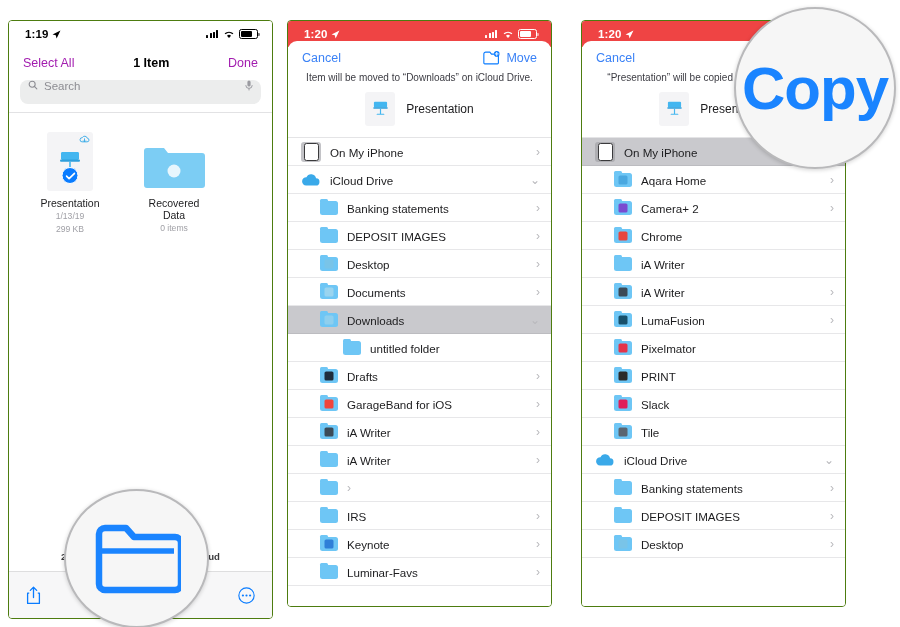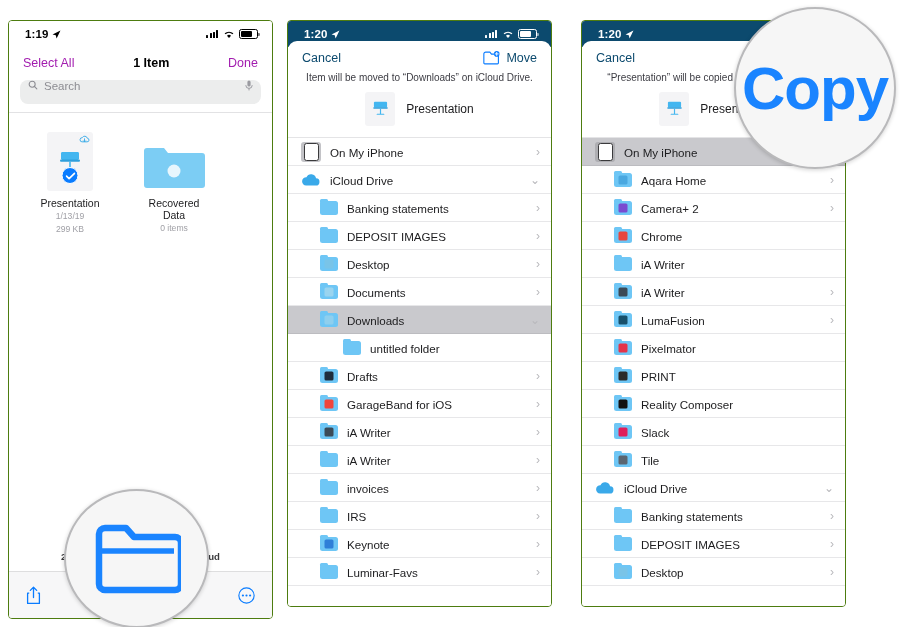--- a/index.html
+++ b/index.html
@@ -20,21 +20,21 @@
   #phone2{ left:287px;top:20px;  width:265px; height:587px; }
   #phone3{ left:581px;top:20px;  width:265px; height:587px; }
 
   
   .statusbar{
     height:26px; display:flex; align-items:center;
     justify-content:space-between; padding:0 14px 0 16px;
     font-size:11.5px; font-weight:bold; letter-spacing:.1px;
   }
   .statusbar.light{ background:#fff; color:#000; }
-  .statusbar.dark { background:#0c4a6e; color:#fff;gap:48px; }
+  .statusbar.dark { background:#ef4444; color:#fff;gap:48px; }
   .sb-left{ display:flex; align-items:center; gap:4px; }
   .sb-right{ display:flex; align-items:center; gap:4.5px; }
   .loc-arrow{ display:inline-block; width:9px; height:9px; }
   .bars{ display:flex; align-items:flex-end; gap:1.2px; height:8px; }
   .bars i{ display:block; width:2px; background:currentColor; border-radius:.5px; }
   .bars i:nth-child(1){ height:3px; opacity:.95 }
   .bars i:nth-child(2){ height:5px; }
   .bars i:nth-child(3){ height:6.5px; }
   .bars i:nth-child(4){ height:8px; }
   .wifi{ width:12px; height:9px; }
@@ -88,21 +88,21 @@
 
   
   .sheet{
     position:absolute; left:0; right:0; top:20px; bottom:0;
     background:#fff; border-radius:9px 9px 0 0; overflow:hidden;
   }
   .sheet-nav{
     display:flex; align-items:center; justify-content:space-between;
     padding:10px 14px 4px; font-size:12.5px;
   }
-  .sheet-nav .blue{ color:#0c4a6e; }
+  .sheet-nav .blue{ color:#3b82f6; }
   .sheet-right{ display:flex; align-items:center; gap:6px; }
   .sheet-sub{
     text-align:center; font-size:10px; color:#3c3c43;
     padding:3px 12px 9px;
   }
   .sheet-item{
     display:flex; align-items:center; justify-content:center; gap:11px;
     padding-bottom:11px;
   }
   .sheet-item .mini-tile{
@@ -425,21 +425,20 @@
             </span>
             <span class="lbl">iA Writer</span>
             <span class="chev">›</span>
             <span class="hair"></span>
           </div>
           <div class="row d1">
             <span class="folder ic">
               <span class="tab"></span>
               <span class="bk"></span>
             </span>
-            <span class="lbl">invoices</span>
             <span class="chev">›</span>
             <span class="hair"></span>
           </div>
           <div class="row d1">
             <span class="folder ic">
               <span class="tab"></span>
               <span class="bk"></span>
             </span>
             <span class="lbl">IRS</span>
             <span class="chev">›</span>
@@ -595,30 +594,20 @@
             <span class="chev"></span>
             <span class="hair"></span>
           </div>
           <div class="row d1">
             <span class="folder ic">
               <span class="tab"></span>
               <span class="bk"></span>
               <span class="glyph" style="background:#2b2b2b"></span>
             </span>
             <span class="lbl">PRINT</span>
-            <span class="chev"></span>
-            <span class="hair"></span>
-          </div>
-          <div class="row d1">
-            <span class="folder ic">
-              <span class="tab"></span>
-              <span class="bk"></span>
-              <span class="glyph" style="background:#111111"></span>
-            </span>
-            <span class="lbl">Reality Composer</span>
             <span class="chev"></span>
             <span class="hair"></span>
           </div>
           <div class="row d1">
             <span class="folder ic">
               <span class="tab"></span>
               <span class="bk"></span>
               <span class="glyph" style="background:#e01e5a"></span>
             </span>
             <span class="lbl">Slack</span>

